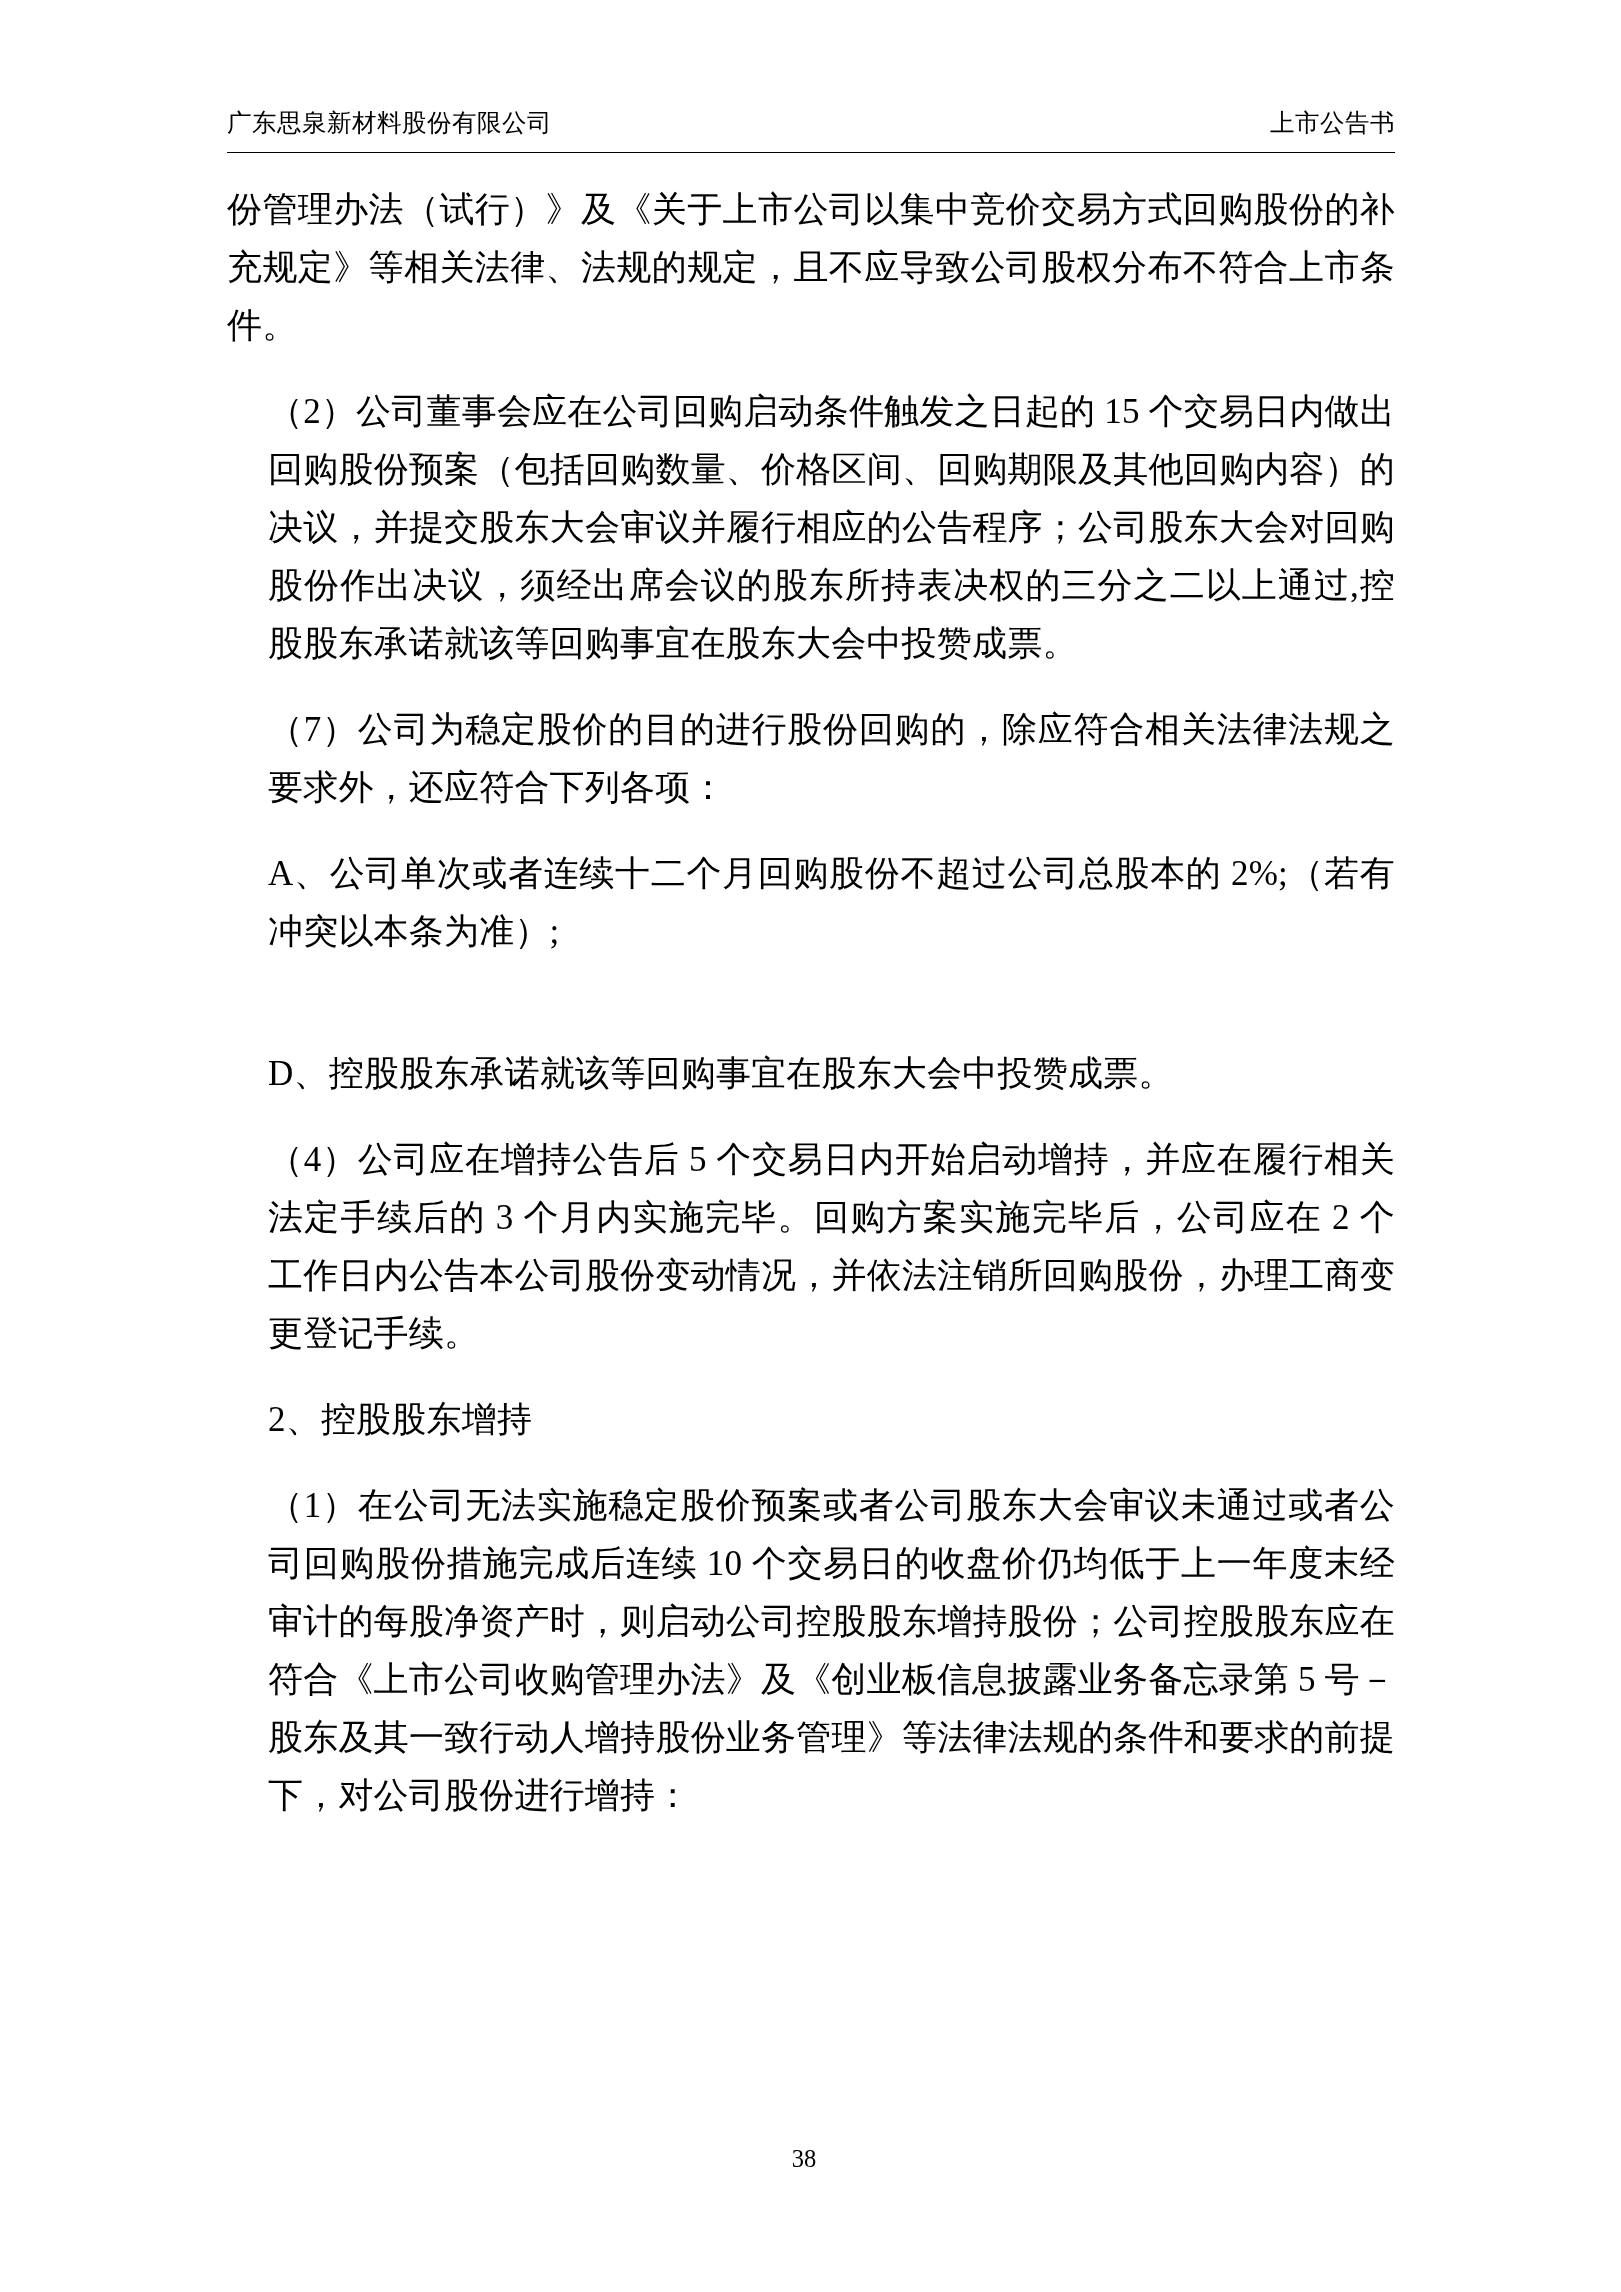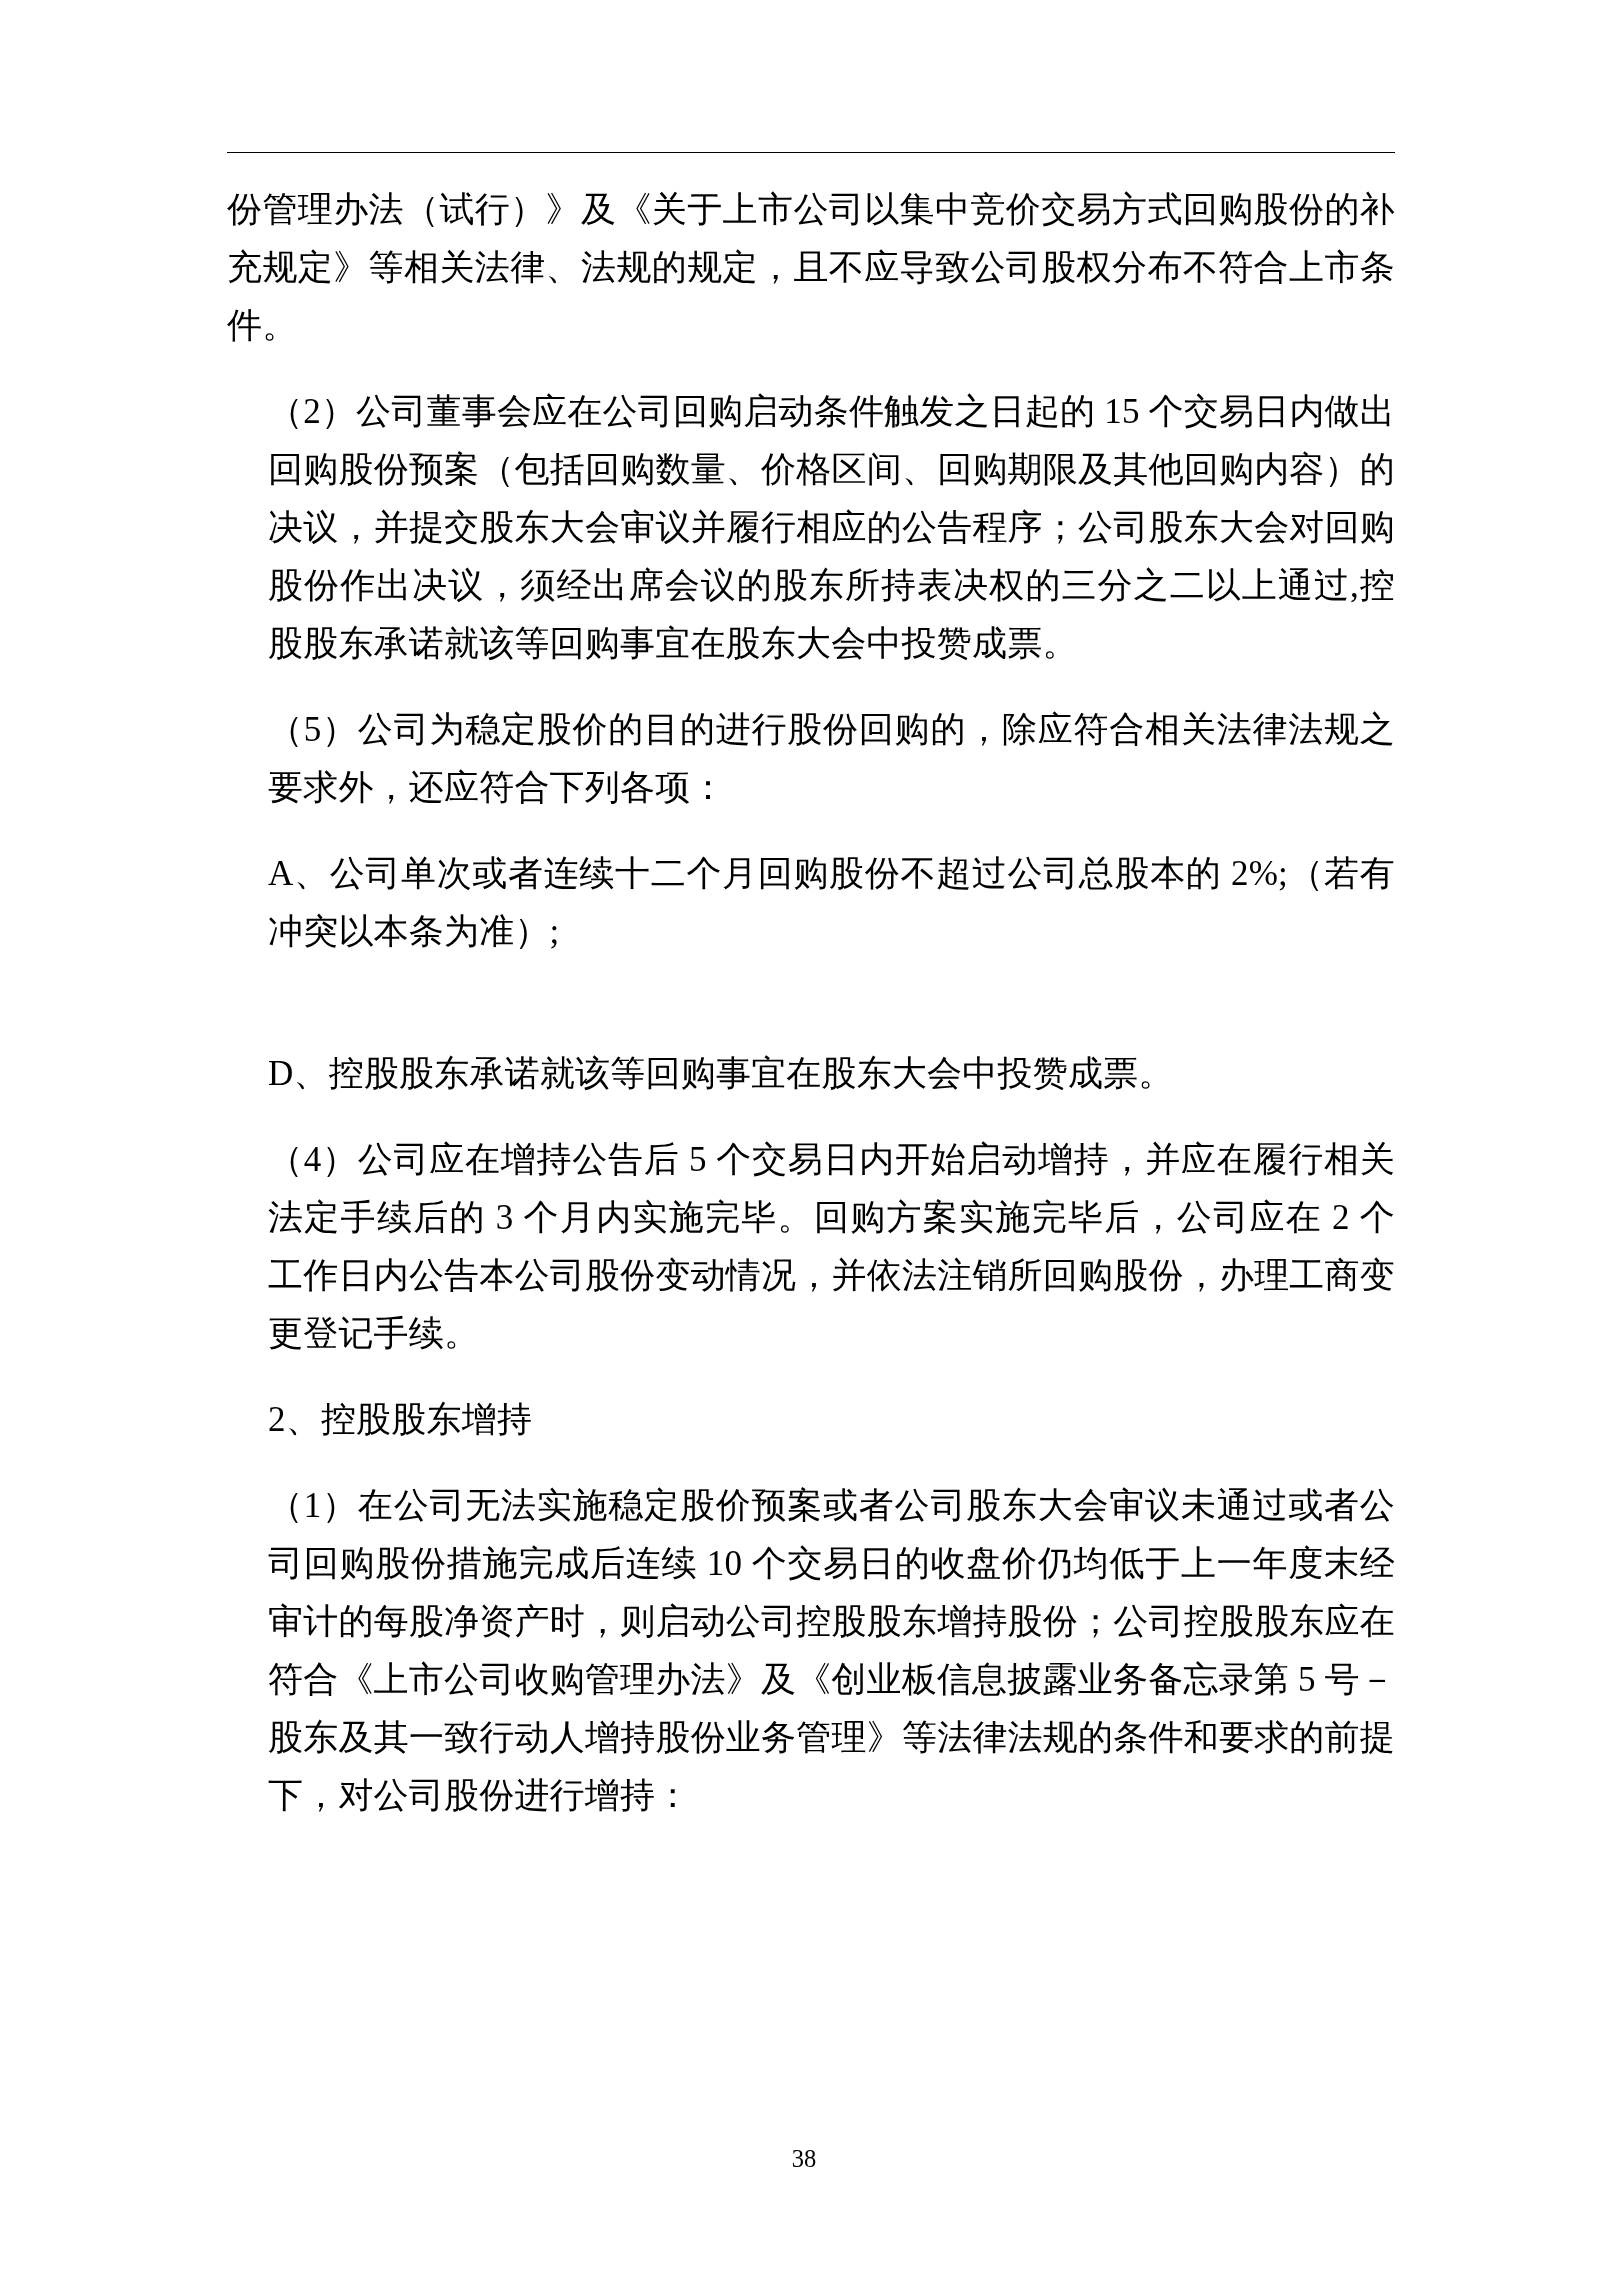--- a/index.html
+++ b/index.html
@@ -64,28 +64,32 @@
     width: 1608px;
     text-align: center;
     font-size: 24.5px;
   }
 </style>
 </head>
 <body>
 
 <div class="page">
 
+  <div class="header">
+    <span>广东思泉新材料股份有限公司</span>
+    <span>上市公告书</span>
+  </div>
   <div class="header-rule"></div>
 
   <div class="body-area">
     <p class="para">份管理办法（试行）》及《关于上市公司以集中竞价交易方式回购股份的补充规定》等相关法律、法规的规定，且不应导致公司股权分布不符合上市条件。</p>
     <div class="gap"></div>
     <p class="para indent" style="text-indent: 0px;">（2）公司董事会应在公司回购启动条件触发之日起的 15 个交易日内做出回购股份预案（包括回购数量、价格区间、回购期限及其他回购内容）的决议，并提交股东大会审议并履行相应的公告程序；公司股东大会对回购股份作出决议，须经出席会议的股东所持表决权的三分之二以上通过,控股股东承诺就该等回购事宜在股东大会中投赞成票。</p>
     <div class="gap"></div>
-    <p class="para indent" style="text-indent: 0px;">（5）公司为稳定股价的目的进行股份回购的，除应符合相关法律法规之要求外，还应符合下列各项：</p>
+    <p class="para indent" style="text-indent: 0px;">（7）公司为稳定股价的目的进行股份回购的，除应符合相关法律法规之要求外，还应符合下列各项：</p>
     <div class="gap"></div>
     <p class="para indent" style="text-indent: 0px;">A、公司单次或者连续十二个月回购股份不超过公司总股本的 2%;（若有冲突以本条为准）;</p>
     <div class="gap"></div>
     <div class="gap"></div>
     <div class="gap"></div>
     <p class="para indent" style="text-indent: 0px;">D、控股股东承诺就该等回购事宜在股东大会中投赞成票。</p>
     <div class="gap"></div>
     <p class="para indent" style="text-indent: 0px;">（4）公司应在增持公告后 5 个交易日内开始启动增持，并应在履行相关法定手续后的 3 个月内实施完毕。回购方案实施完毕后，公司应在 2 个工作日内公告本公司股份变动情况，并依法注销所回购股份，办理工商变更登记手续。</p>
     <div class="gap"></div>
     <p class="para indent" style="text-indent: 0px;">2、控股股东增持</p>

